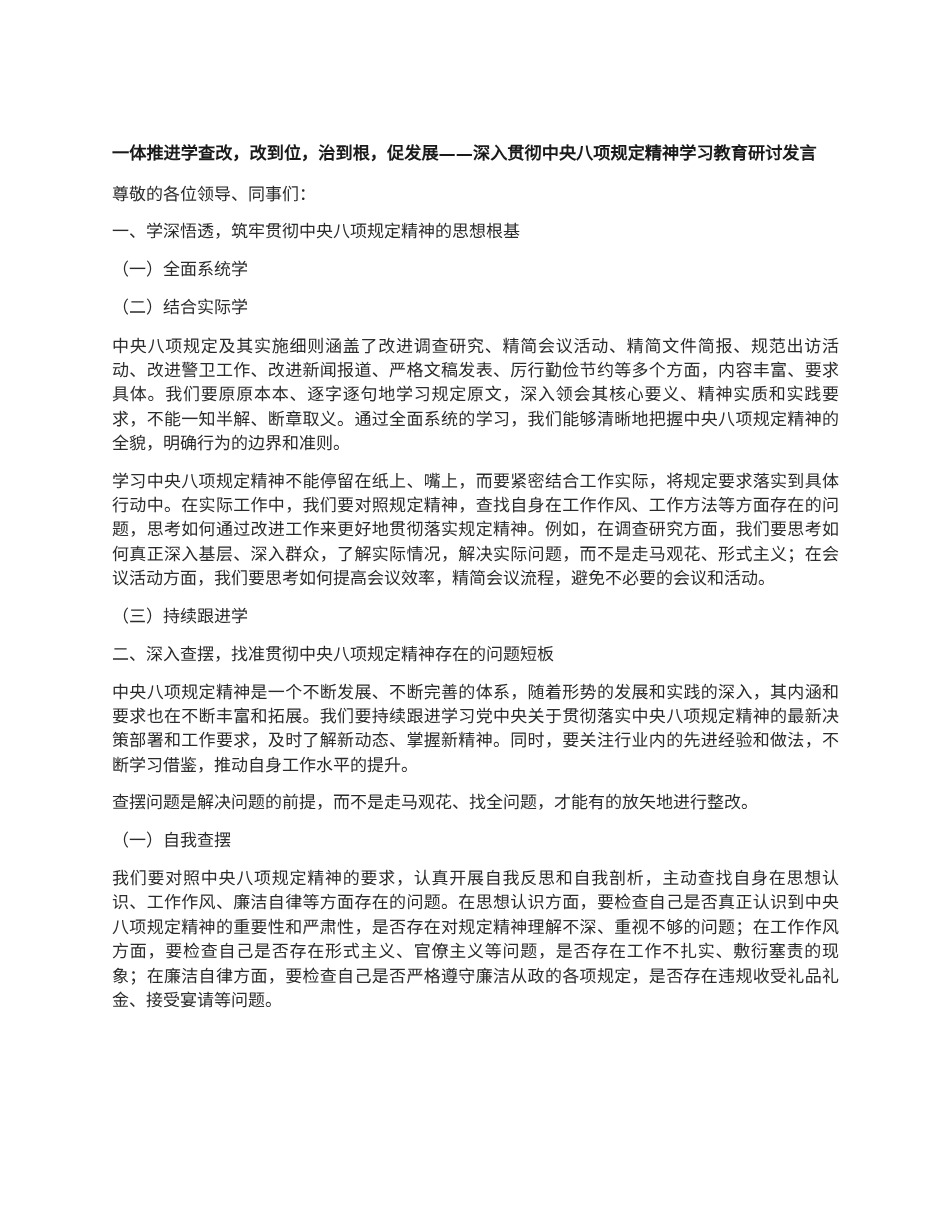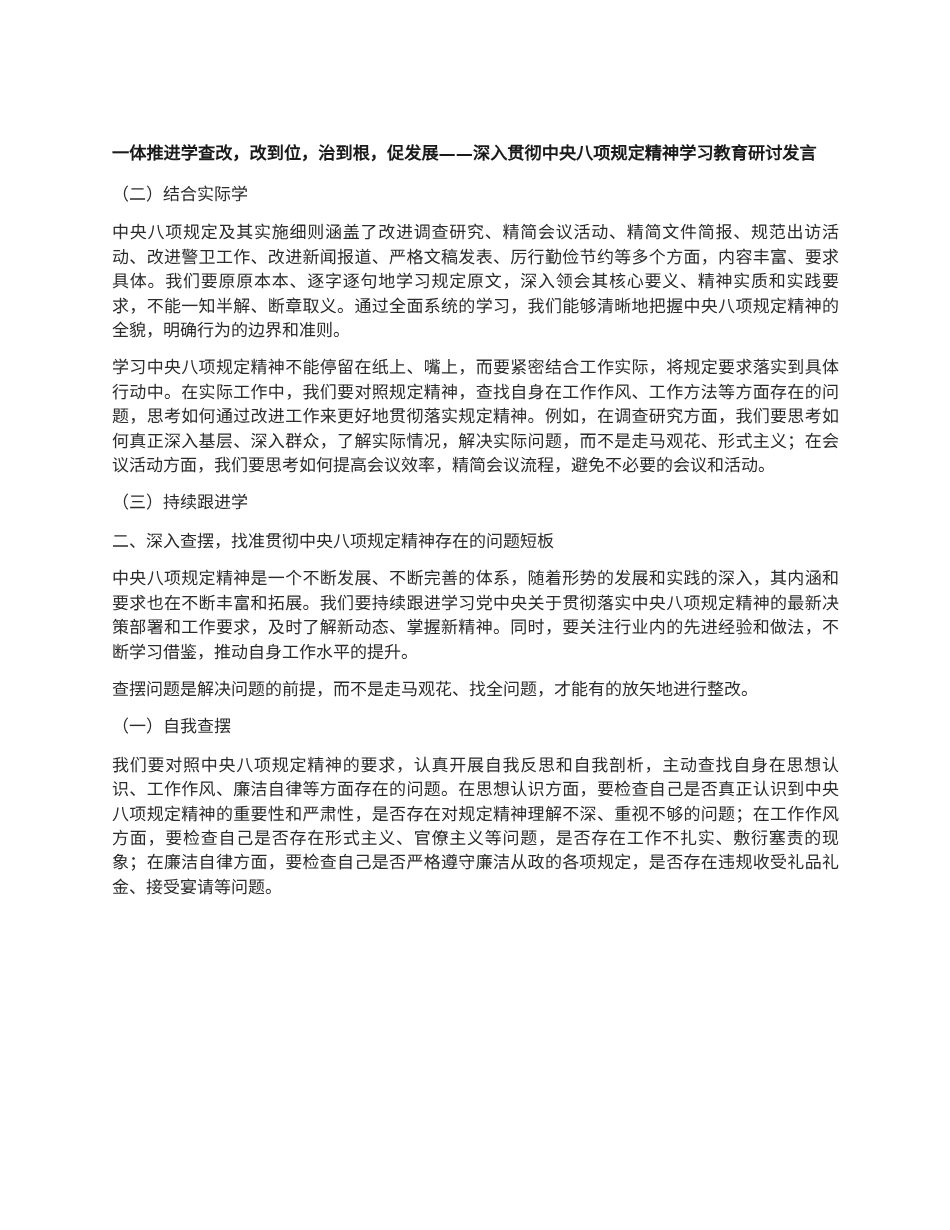--- a/index.html
+++ b/index.html
@@ -71,24 +71,27 @@
   }
 </style>
 </head>
 <body>
 
 <div class="page">
   <div class="doc-body">
 
     <h1 class="doc-title">一体推进学查改，改到位，治到根，促发展——深入贯彻中央八项规定精神学习教育研讨发言</h1>
 
+    <p class="para salutation">尊敬的各位领导、同事们：</p>
 
 
+    <p class="para section-head">一、学深悟透，筑牢贯彻中央八项规定精神的思想根基</p>
 
 
+    <p class="para sub-head">（一）全面系统学</p>
 
     <p class="para sub-head">（二）结合实际学</p>
 
     <p class="para">中央八项规定及其实施细则涵盖了改进调查研究、精简会议活动、精简文件简报、规范出访活动、改进警卫工作、改进新闻报道、严格文稿发表、厉行勤俭节约等多个方面，内容丰富、要求具体。我们要原原本本、逐字逐句地学习规定原文，深入领会其核心要义、精神实质和实践要求，不能一知半解、断章取义。通过全面系统的学习，我们能够清晰地把握中央八项规定精神的全貌，明确行为的边界和准则。</p>
 
     <p class="para">学习中央八项规定精神不能停留在纸上、嘴上，而要紧密结合工作实际，将规定要求落实到具体行动中。在实际工作中，我们要对照规定精神，查找自身在工作作风、工作方法等方面存在的问题，思考如何通过改进工作来更好地贯彻落实规定精神。例如，在调查研究方面，我们要思考如何真正深入基层、深入群众，了解实际情况，解决实际问题，而不是走马观花、形式主义；在会议活动方面，我们要思考如何提高会议效率，精简会议流程，避免不必要的会议和活动。</p>
 
     <p class="para sub-head">（三）持续跟进学</p>
 
     <p class="para section-head">二、深入查摆，找准贯彻中央八项规定精神存在的问题短板</p>

